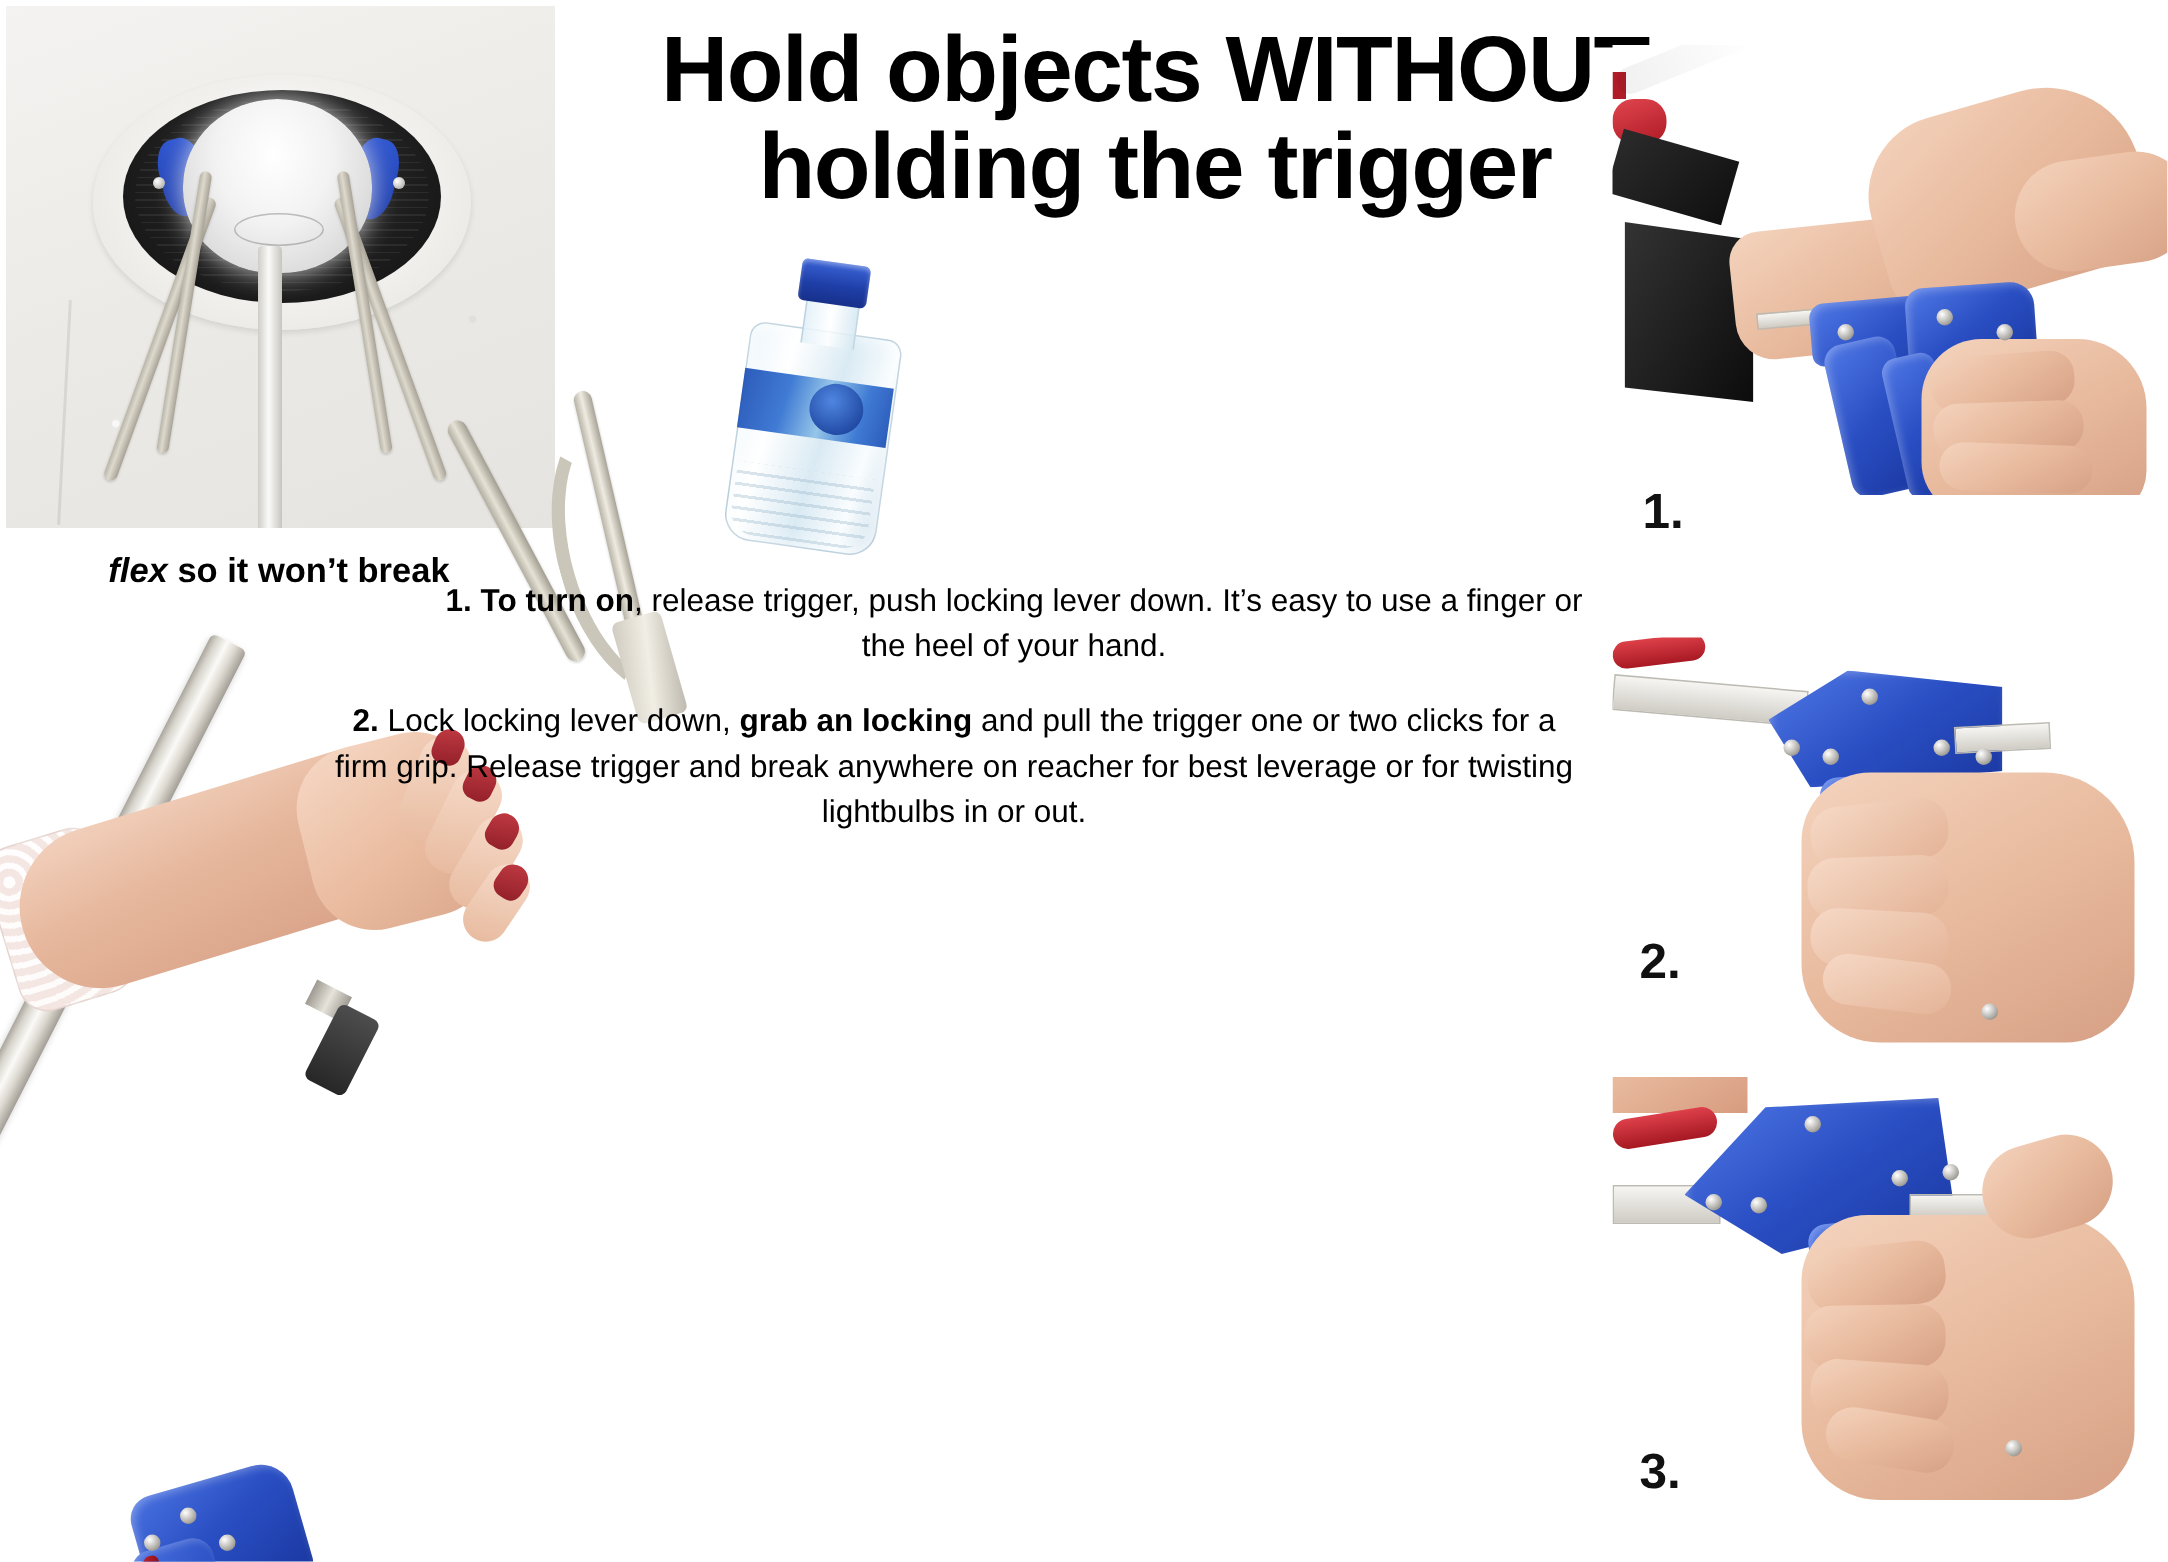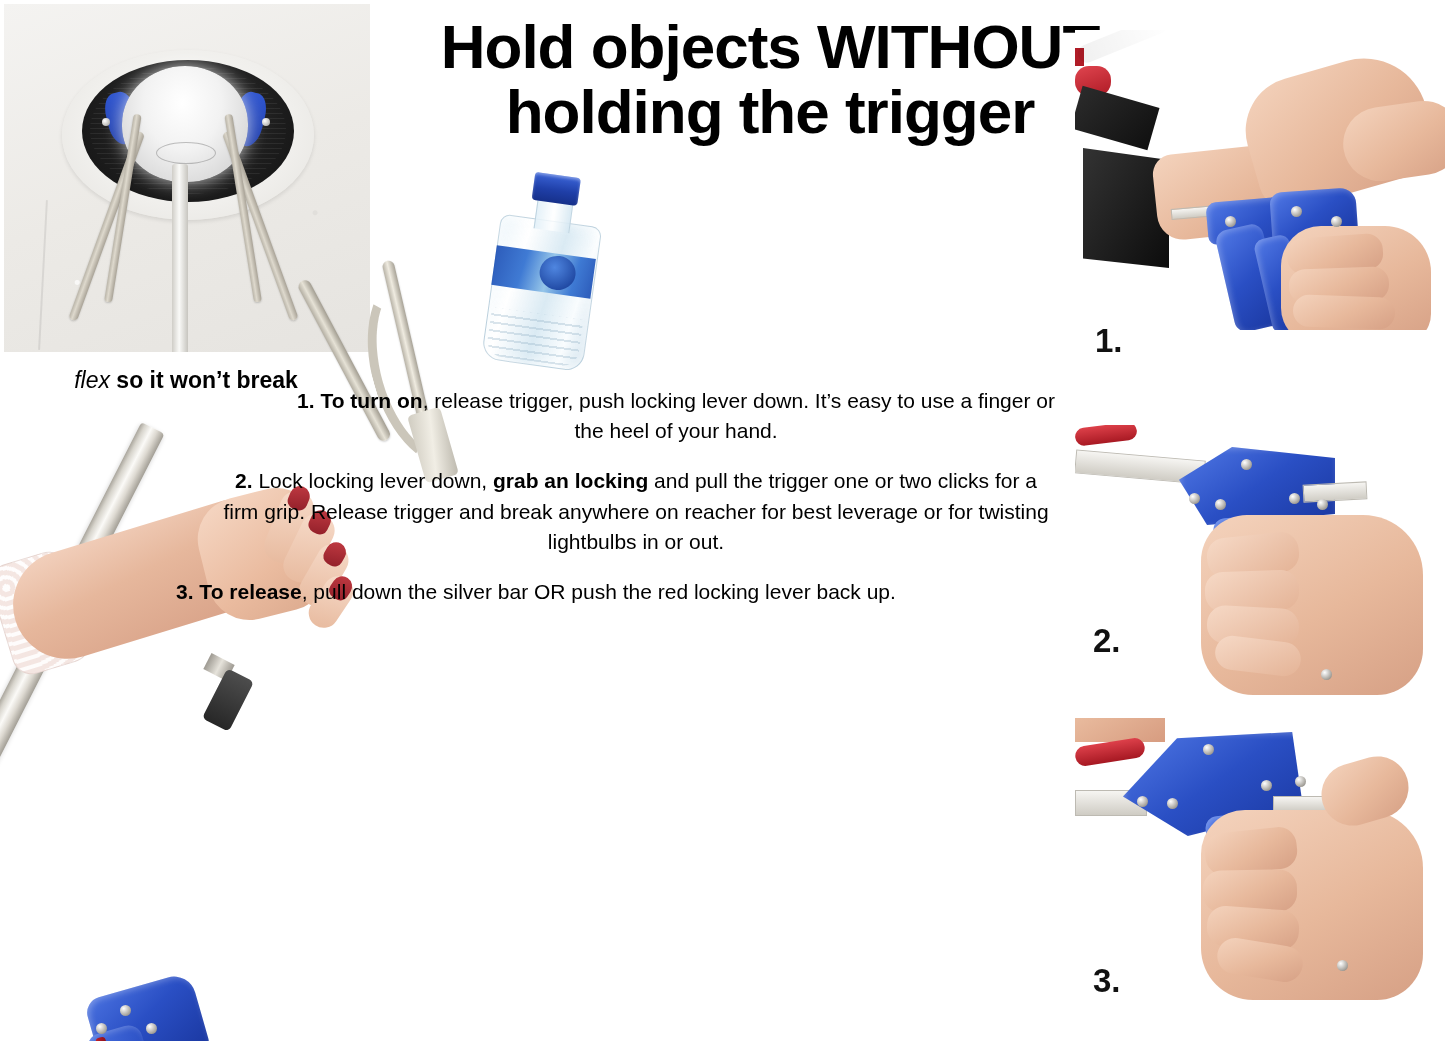--- a/index.html
+++ b/index.html
@@ -95,21 +95,21 @@
     border-radius:3px;
   }
   .bulb-screw{position:absolute;width:8px;height:8px;border-radius:50%;
     background:radial-gradient(circle at 35% 35%,#fff,#9c9a94);}
 
   
   .bulb-caption{
     position:absolute;left:0px;top:366px;width:372px;
     text-align:center;font-weight:bold;font-size:23px;line-height:1.26;
   }
-  .bulb-caption em{font-style:italic;font-weight:normal;}
+  .bulb-caption em{font-style:italic;font-weight:bold;}
 
   
   .reacher-assembly{position:absolute;left:20px;top:160px;width:560px;height:880px;}
 
   .bottle{
     position:absolute;left:468px;top:14px;width:112px;height:190px;
     transform:rotate(8deg);
   }
   .bottle-body{
     position:absolute;left:6px;top:46px;width:100px;height:144px;
@@ -403,24 +403,20 @@
     <div class="step step-1">
       <b>1.</b>
       <b>To turn on</b><span>, release trigger, push locking lever down. It’s easy to use a finger or the heel of your hand.</span>
     </div>
 
     <div class="step step-2">
       <b>2.</b>
       <span>Lock locking lever down, </span><b>grab an locking</b><span> and pull the trigger one or two clicks for a firm grip. Release trigger and break anywhere on reacher for best leverage or for twisting lightbulbs in or out.</span>
     </div>
 
-    <div class="step step-3">
-      <b>3.</b>
-      <b>To release</b><span>, pull down the silver bar OR push the red locking lever back up.</span>
-    </div>
   </div>
 
   <div class="photo photo-1">
     <div class="sleeve p1-sleeve"></div>
     <div class="skin p1-forearm"></div>
     <div class="skin p1-palm"></div>
     <div class="skin p1-fingers"></div>
     <div class="p1-thumbline"></div>
     <div class="silverbar p1-bar"></div>
     <div class="blue p1-tool-body"></div>

